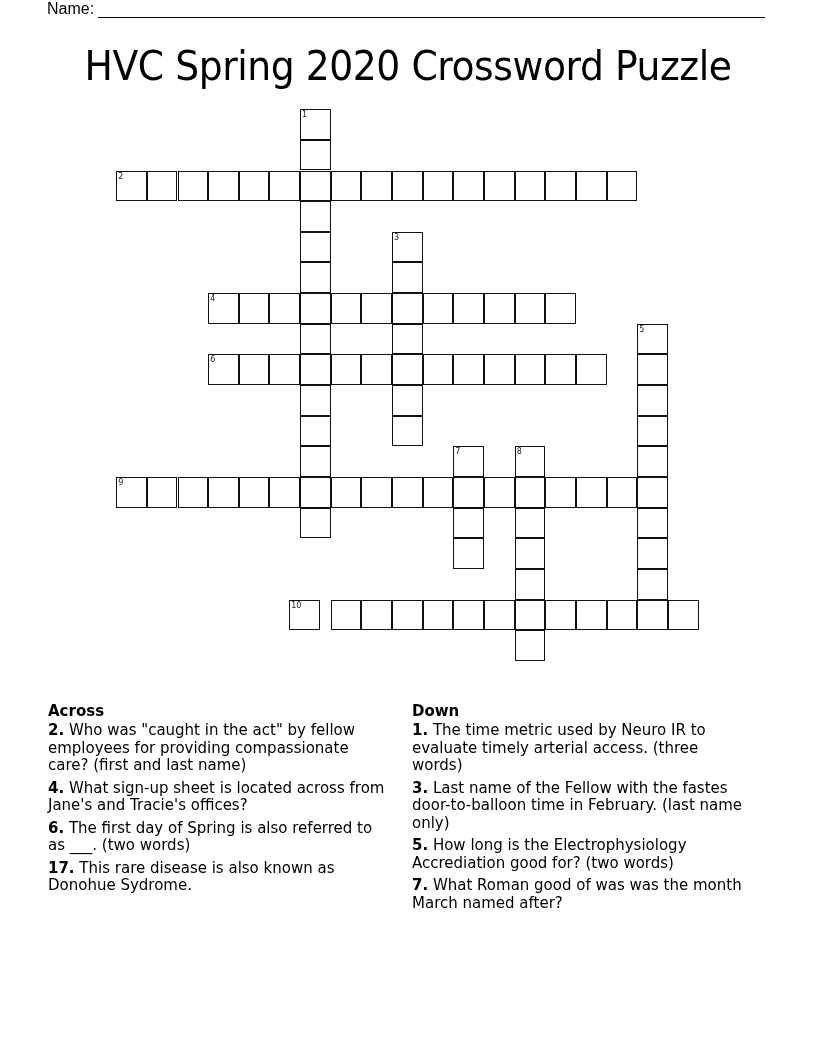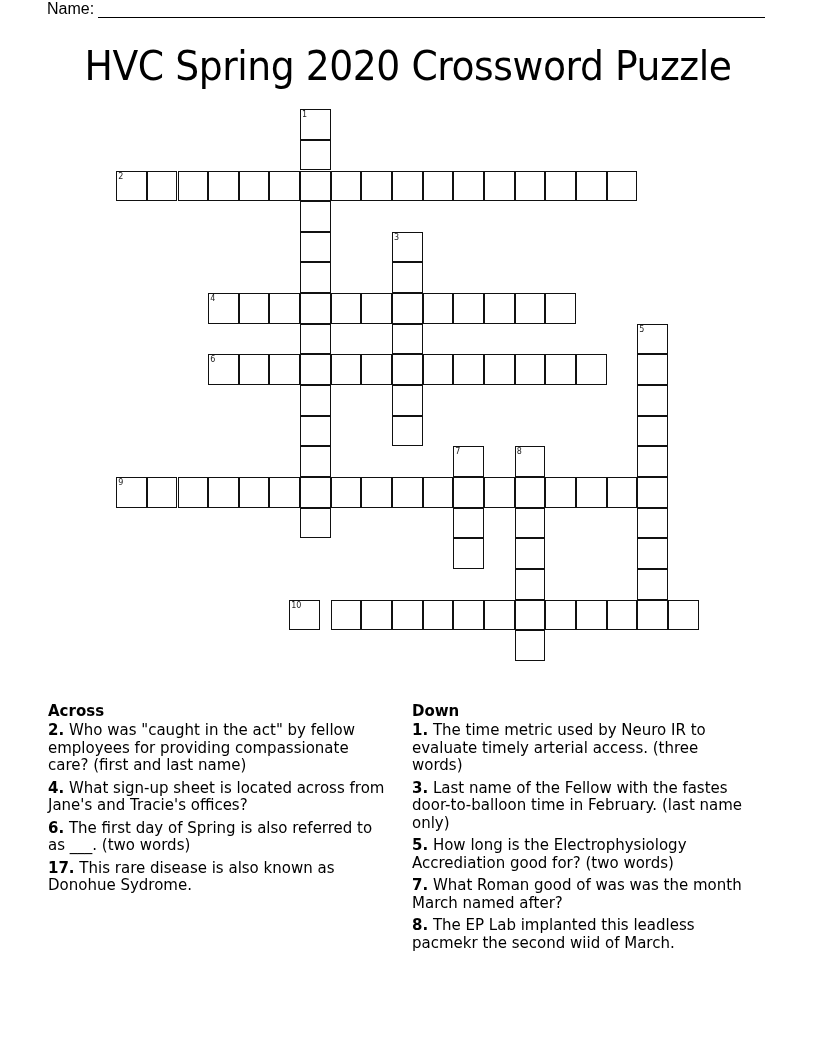--- a/index.html
+++ b/index.html
@@ -161,14 +161,13 @@
   <div class="clue"><span class="n">6.</span><span> The first day of Spring is also referred to as ___. (two words)</span></div>
   <div class="clue"><span class="n">17.</span><span> This rare disease is also known as Donohue Sydrome.</span></div>
 </div>
 
 <div class="clues down">
   <h3>Down</h3>
   <div class="clue"><span class="n">1.</span><span> The time metric used by Neuro IR to evaluate timely arterial access. (three words)</span></div>
   <div class="clue"><span class="n">3.</span><span> Last name of the Fellow with the fastes door-to-balloon time in February. (last name only)</span></div>
   <div class="clue"><span class="n">5.</span><span> How long is the Electrophysiology Accrediation good for? (two words)</span></div>
   <div class="clue"><span class="n">7.</span><span> What Roman good of was was the month March named after?</span></div>
-  <div class="clue"><span class="n">8.</span><span> The EP Lab implanted this leadless pacmekr the second wiid of March.</span></div>
 </div>
 
 </body></html>

